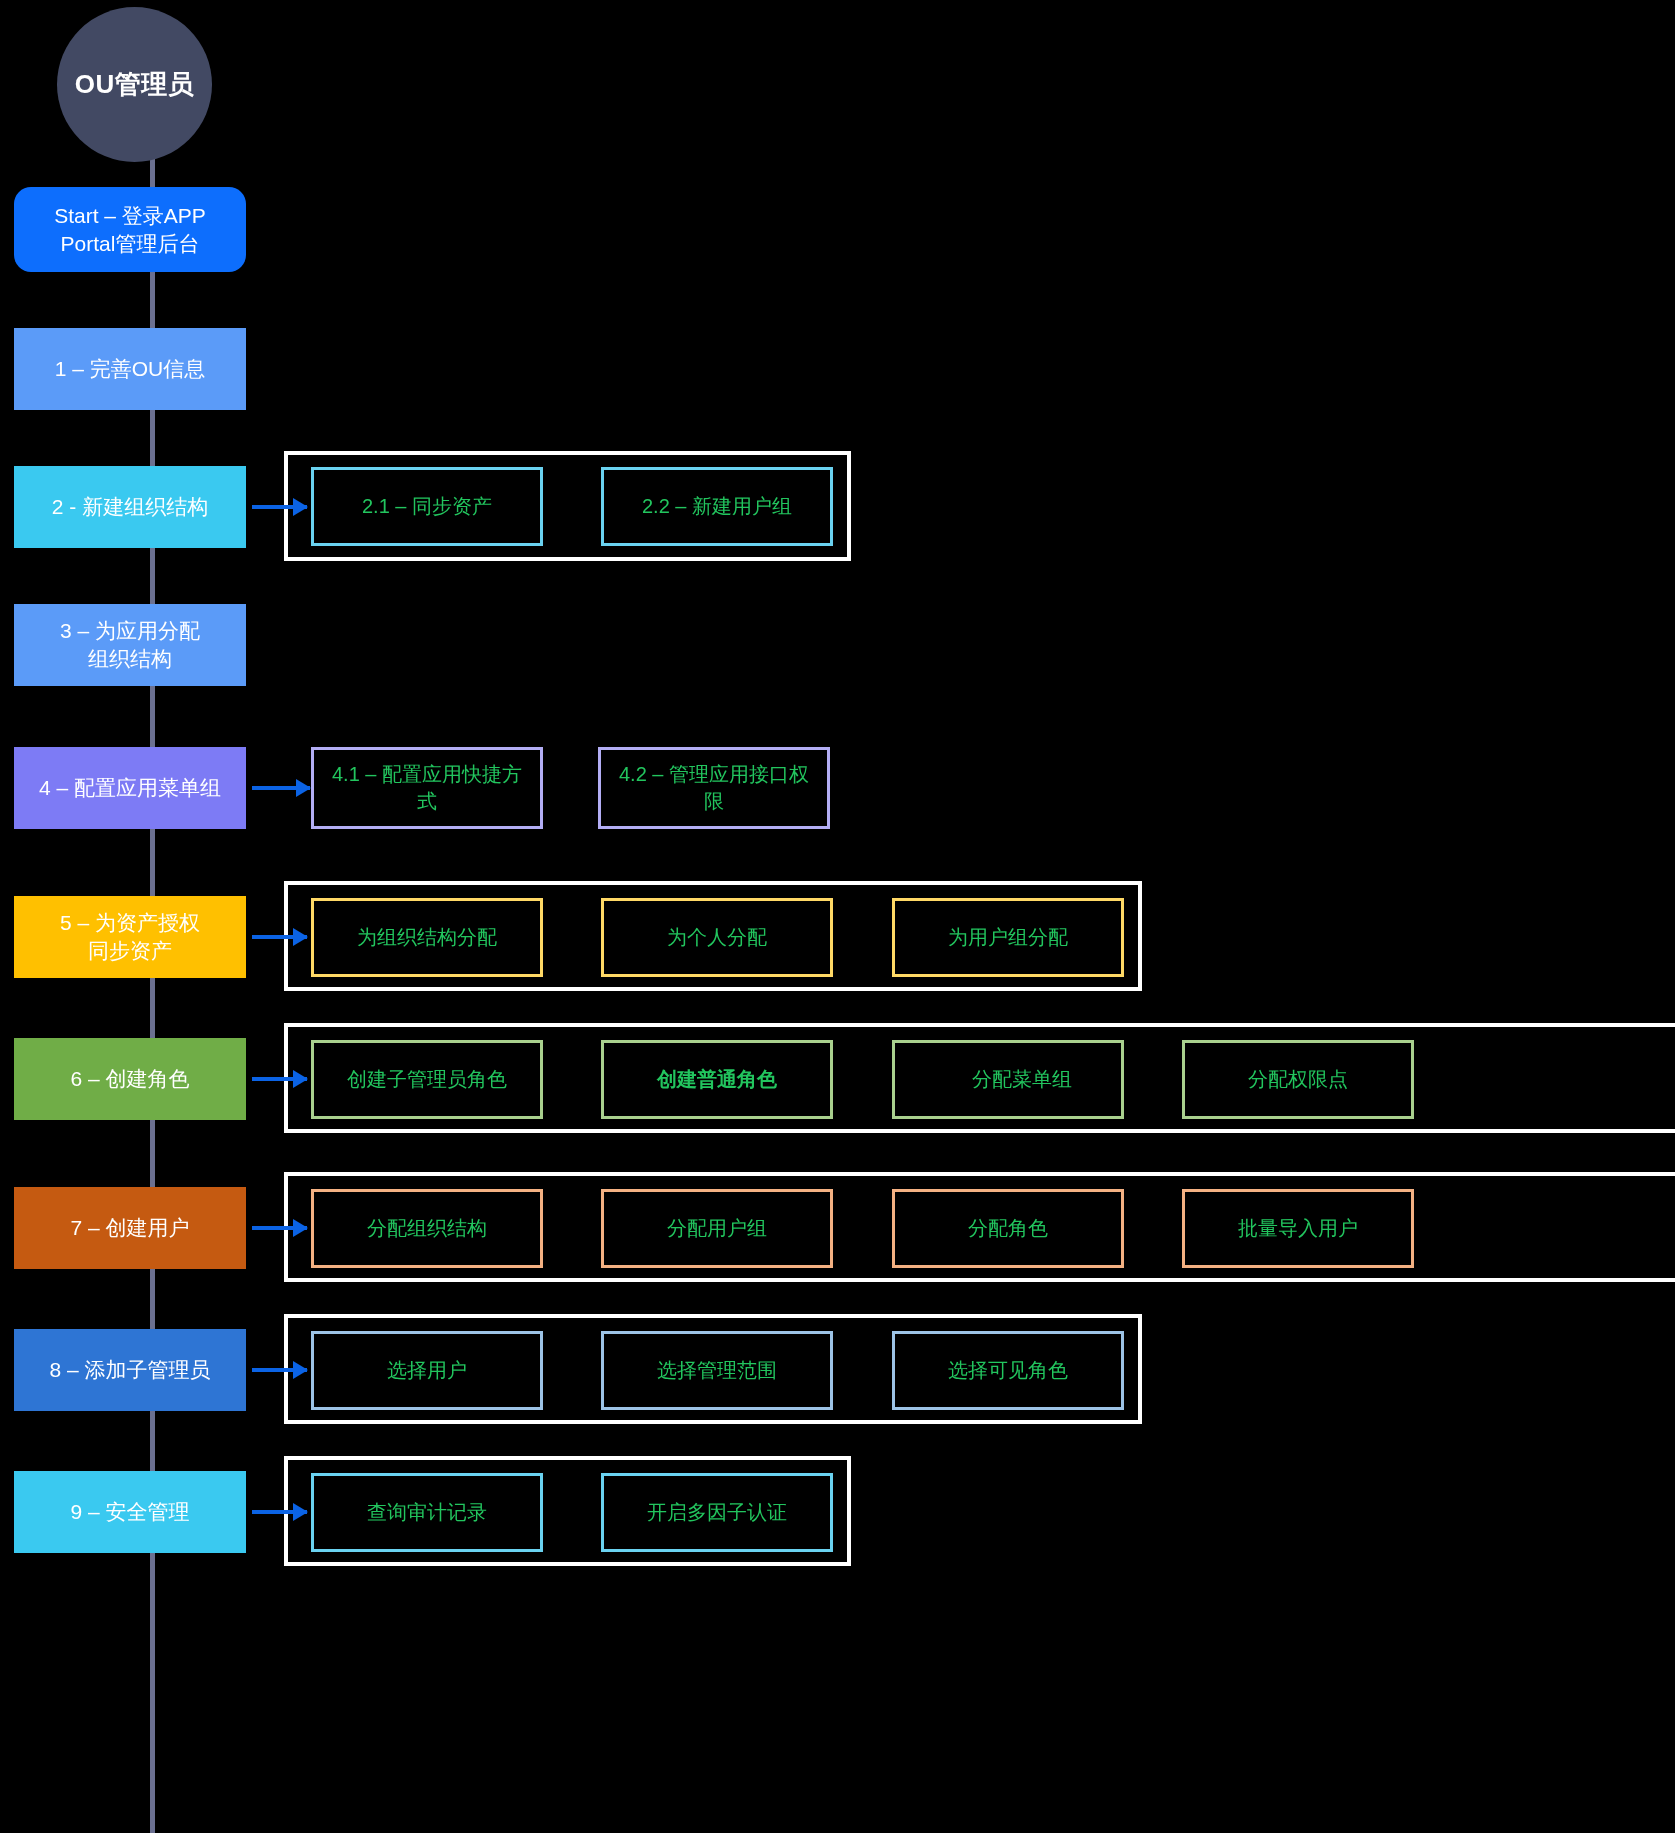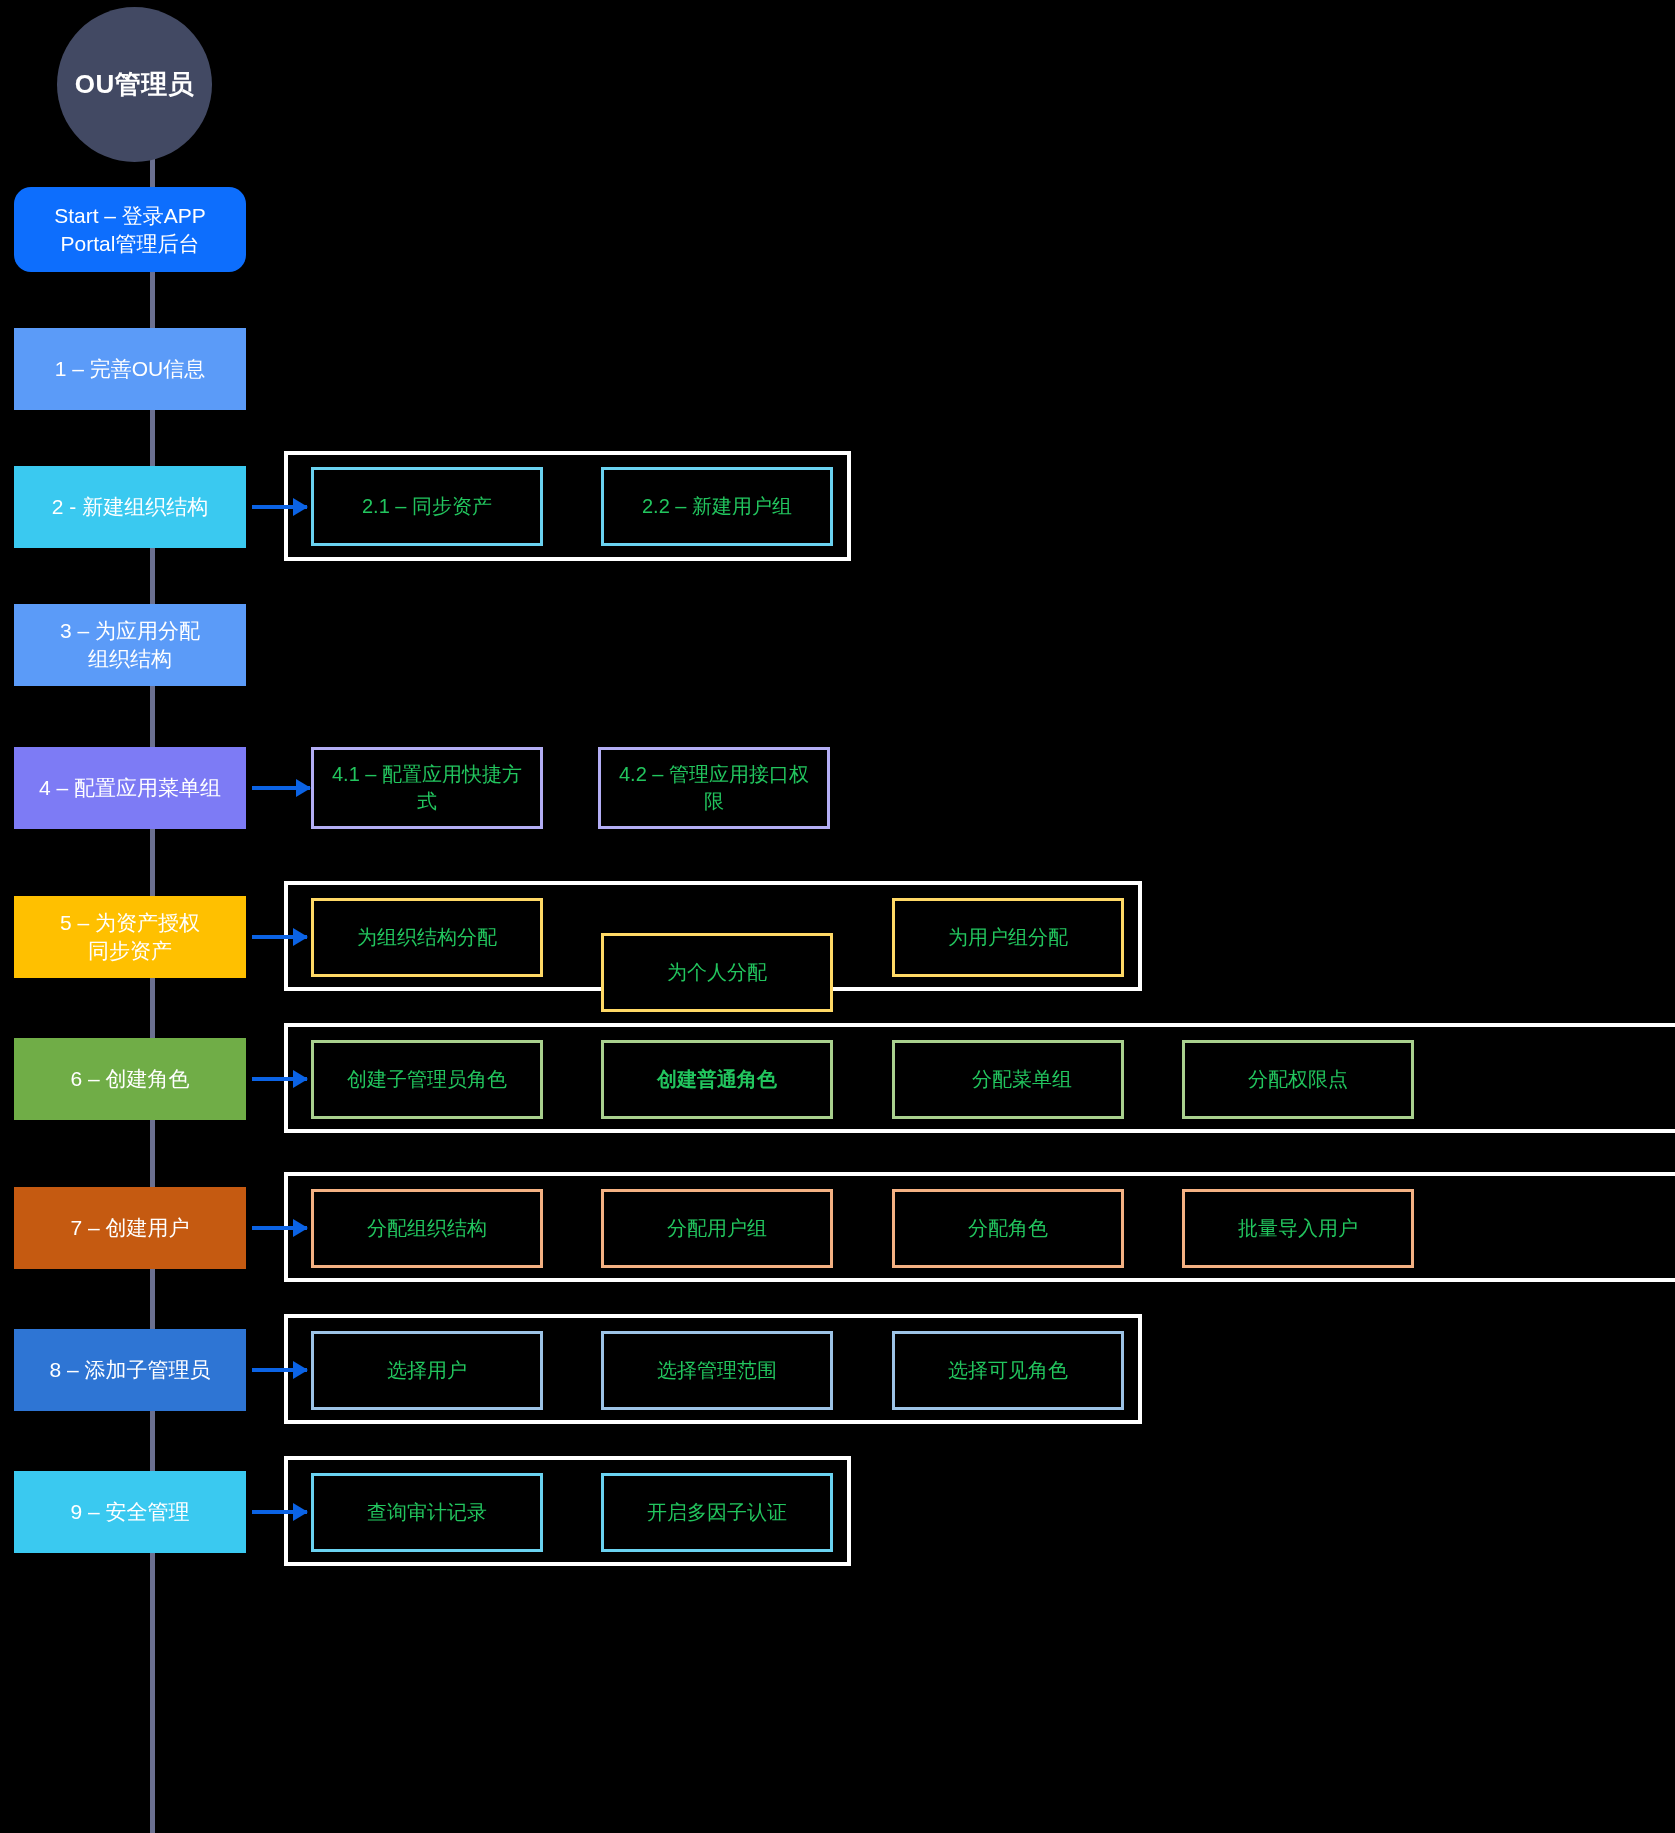--- a/index.html
+++ b/index.html
@@ -157,21 +157,21 @@
   </div>
 
   <div class="step" style="top:896px; height:82px; background:#ffc000;">
     <span><span>5 – 为资产授权</span><br><span>同步资产</span></span>
   </div>
   <div class="arrow" style="left:252px; top:935px; width:55px;"></div>
   <div class="group" style="left:284px; top:881px; width:858px; height:110px;"></div>
   <div class="sub" style="left:311px; top:898px; width:232px; height:79px; border:3px solid #ffd966;">
     <span>为组织结构分配</span>
   </div>
-  <div class="sub" style="left:601px; top:898px; width:232px; height:79px; border:3px solid #ffd966;margin-top:35px;">
+  <div class="sub" style="left:601px; top:898px; width:232px; height:79px; border:3px solid #ffd966;">
     <span>为个人分配</span>
   </div>
   <div class="sub" style="left:892px; top:898px; width:232px; height:79px; border:3px solid #ffd966;">
     <span>为用户组分配</span>
   </div>
 
   <div class="step" style="top:1038px; height:82px; background:#70ad47;">
     <span>6 – 创建角色</span>
   </div>
   <div class="arrow" style="left:252px; top:1077px; width:55px;"></div>

